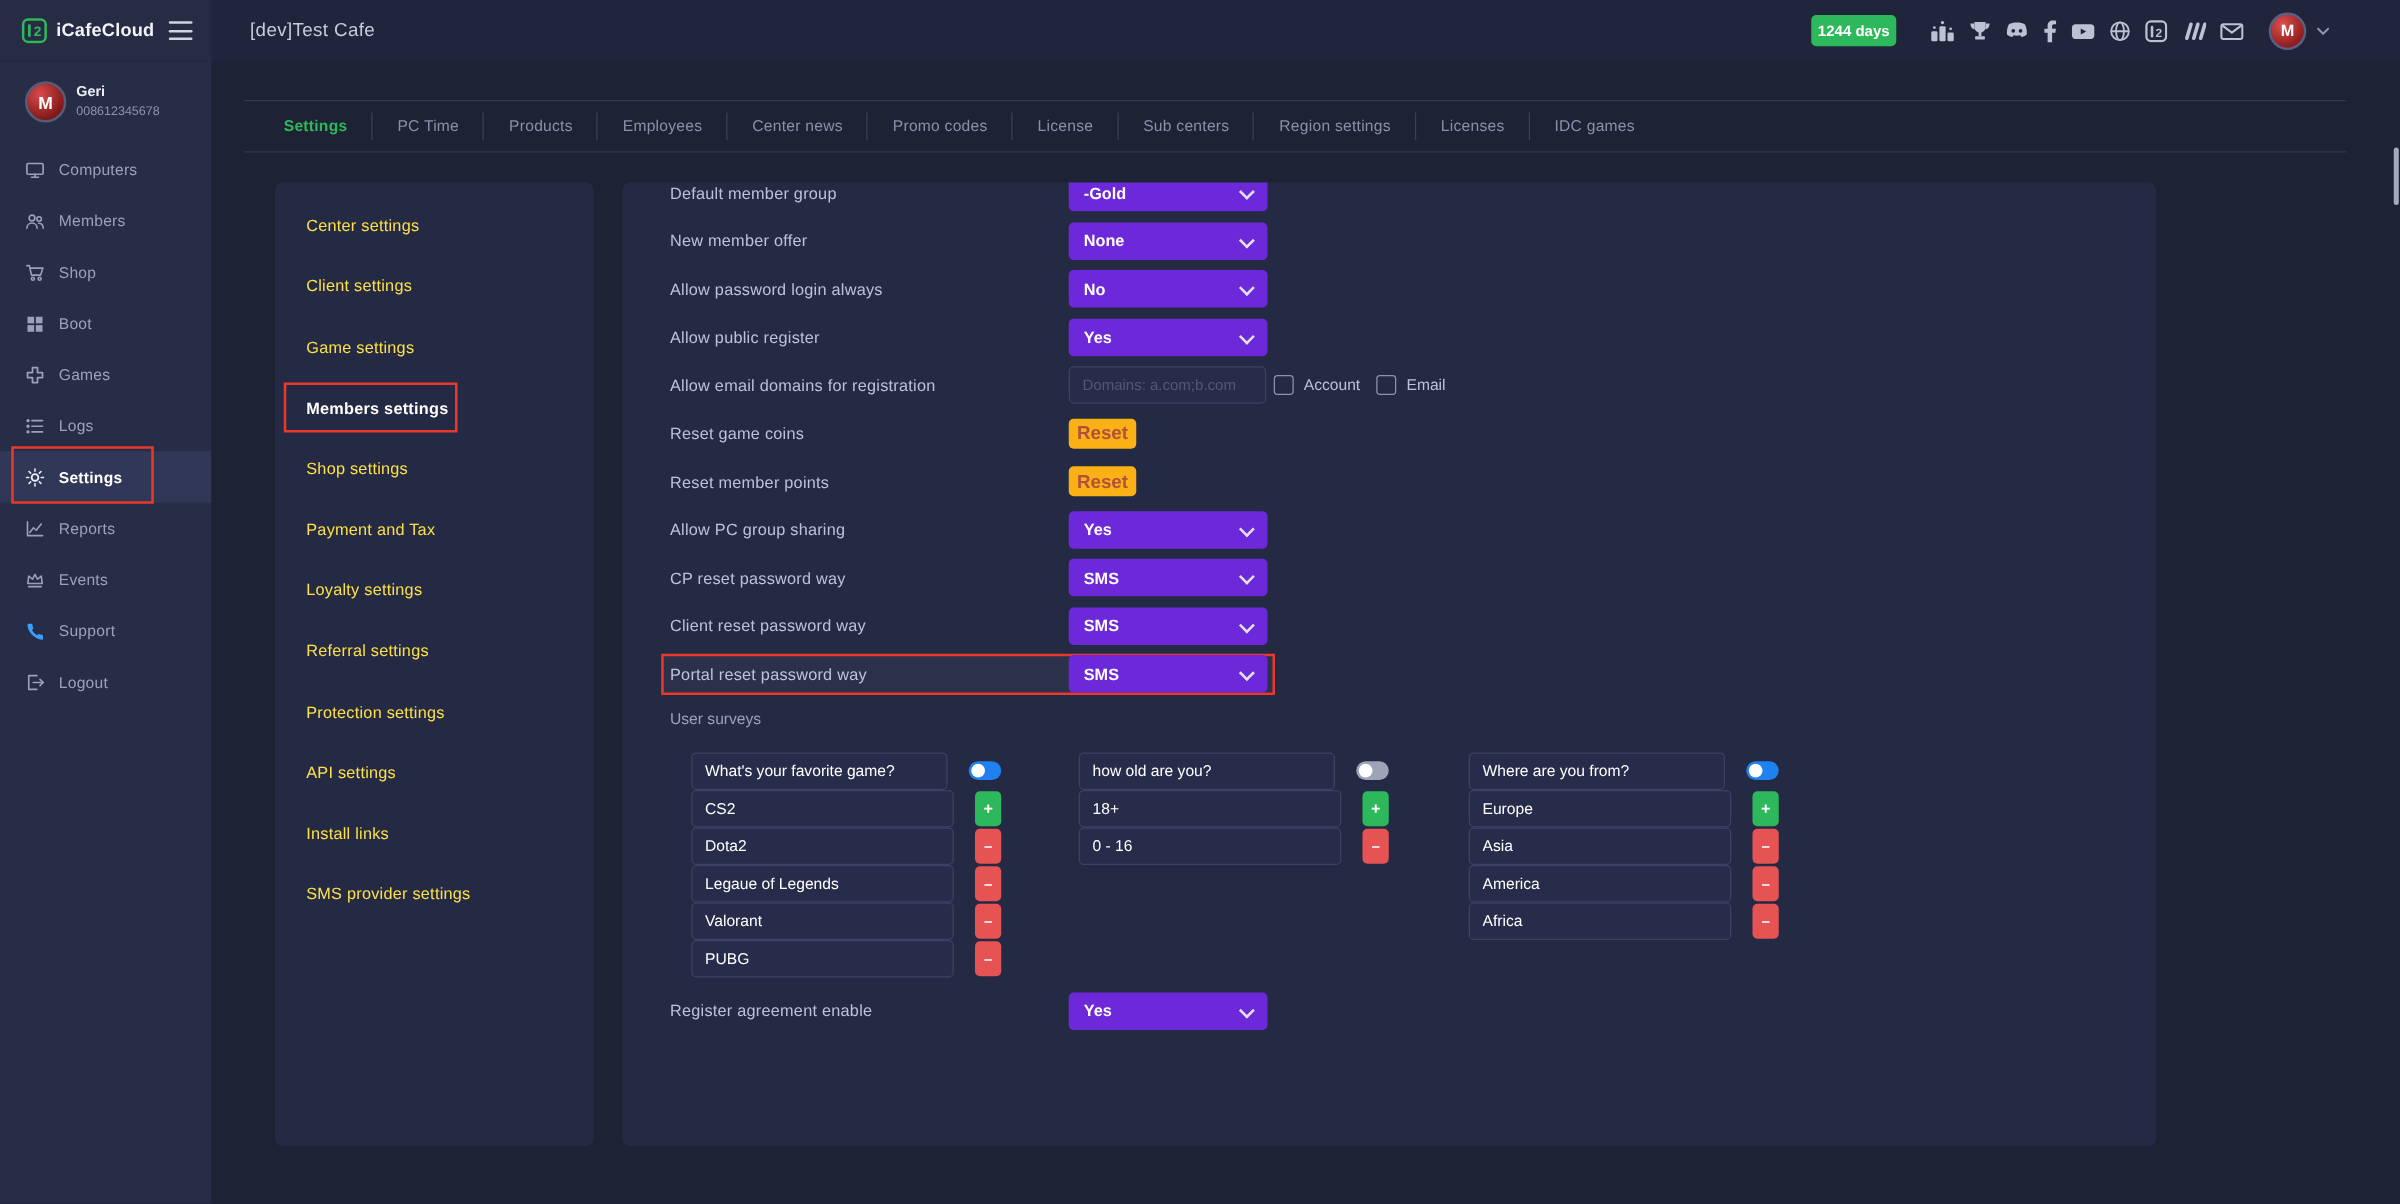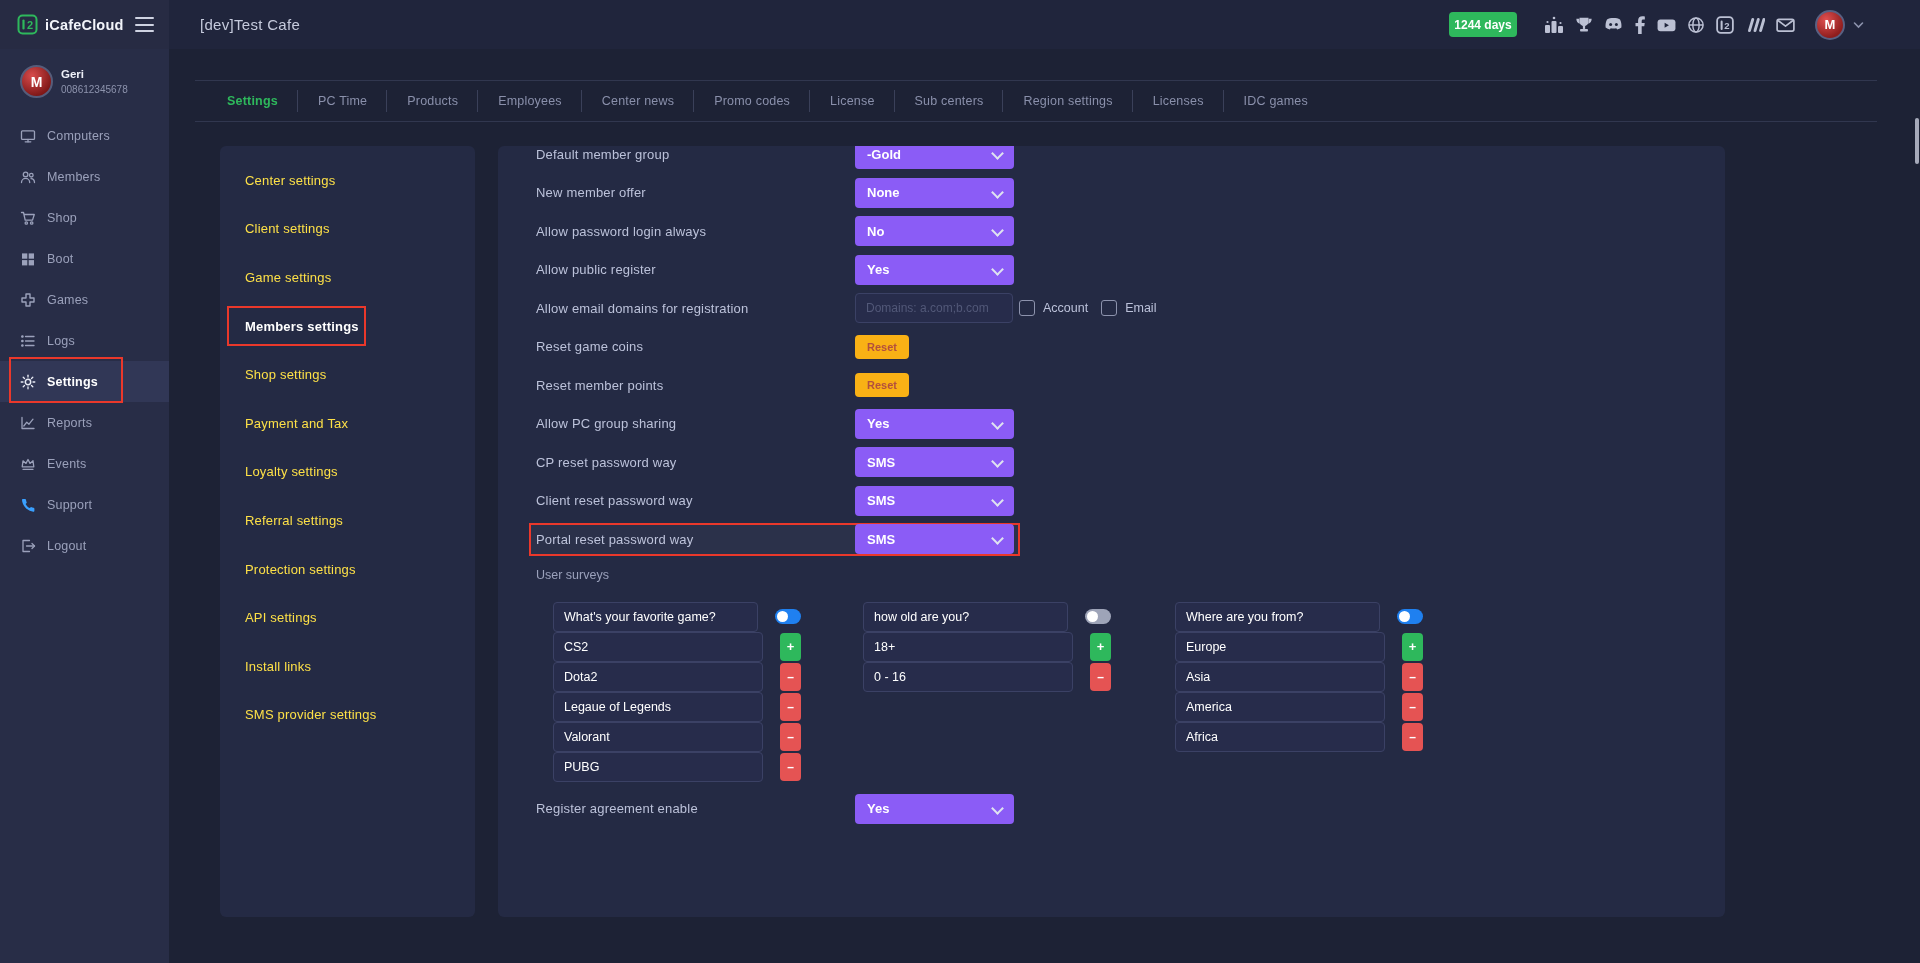--- a/index.html
+++ b/index.html
@@ -48,28 +48,28 @@
   .panel { position:absolute; top:146px; background:#242a44; border-radius:6px; overflow:hidden; }
   .submenu { left:220px; width:255px; height:771px; padding-top:10px; }
   .submenu-item { position:relative; height:48.6px; display:flex; align-items:center; padding-left:25px; font-size:13px; color:#fde047; letter-spacing:.2px; cursor:pointer; }
   .submenu-item.active { color:#fff; font-weight:bold; }
   .ann-members { left:7px; top:4px; width:139px; height:40px; }
 
   .formpanel { left:498px; width:1227px; height:771px; }
   .rows { margin-top:-11px; }
   .frow { position:relative; height:38.5px; display:flex; align-items:center; padding-left:38px; }
   .flabel { width:319px; font-size:13px; color:#bcc2da; letter-spacing:.2px; }
-  .select { position:relative; width:159px; height:30px; background:#8b5cf6; border-radius:4px; display:flex; align-items:center; padding:0 12px; font-size:13px; font-weight:bold; color:#fff; cursor:pointer; }
+  .select { position:relative; width:159px; height:30px; background:#6d28d9; border-radius:4px; display:flex; align-items:center; padding:0 12px; font-size:13px; font-weight:bold; color:#fff; cursor:pointer; }
   .select::after { content:""; position:absolute; right:12px; top:10px; width:7px; height:7px; border-right:2px solid #dfe3f0; border-bottom:2px solid #dfe3f0; transform:rotate(45deg); }
   .text-input { width:158px; height:30px; background:#272c4b; border:1px solid #3b4165; border-radius:4px; color:#fff; font-size:12px; padding:0 10px; font-family:"Liberation Sans",sans-serif; }
   .text-input::placeholder { color:#525878; }
   .cb-group { display:flex; align-items:center; margin-left:6px; gap:13px; }
   .cb { display:flex; align-items:center; gap:8px; font-size:12.5px; color:#bcc2da; cursor:pointer; }
   .cb .box { width:16px; height:16px; border:1px solid #8d93ad; border-radius:3px; background:transparent; }
-  .btn-reset { width:54px; height:24px; background:#f9b115; border:none; border-radius:4px; color:#b34f3d; font-size:11px; font-weight:bold; cursor:pointer; font-family:"Liberation Sans",sans-serif; }
+  .btn-reset { width:54px; height:24px; background:#f9b115; border:none; border-radius:4px; color:#b34f3d; font-size:15px; font-weight:bold; cursor:pointer; font-family:"Liberation Sans",sans-serif; }
   .frow.highlight .hl-box { position:absolute; left:31px; top:2.5px; width:491px; height:33px; border:2px solid #ea382b; background:rgba(255,255,255,.035); pointer-events:none; }
   .section-label { height:33px; display:flex; align-items:center; padding-left:38px; font-size:12.5px; color:#9ba1bb; }
   .surveys { display:flex; align-items:flex-start; margin:10px 0 0 55px; }
   .scol { width:248px; }
   .scol-1 { margin-right:62px; } .scol-2 { margin-right:64px; }
   .srow { display:flex; align-items:center; }
   .srow + .srow { }
   .s-input { width:210px; height:30px; background:#272c4b; border:1px solid #3b4165; border-radius:4px; color:#fff; font-size:12.5px; padding:0 10px; margin-right:17px; font-family:"Liberation Sans",sans-serif; }
   .toggle { position:relative; width:27px; height:15px; border-radius:8px; cursor:pointer; }
   .toggle .knob { position:absolute; left:2px; top:2px; width:11px; height:11px; border-radius:50%; background:#fff; }

